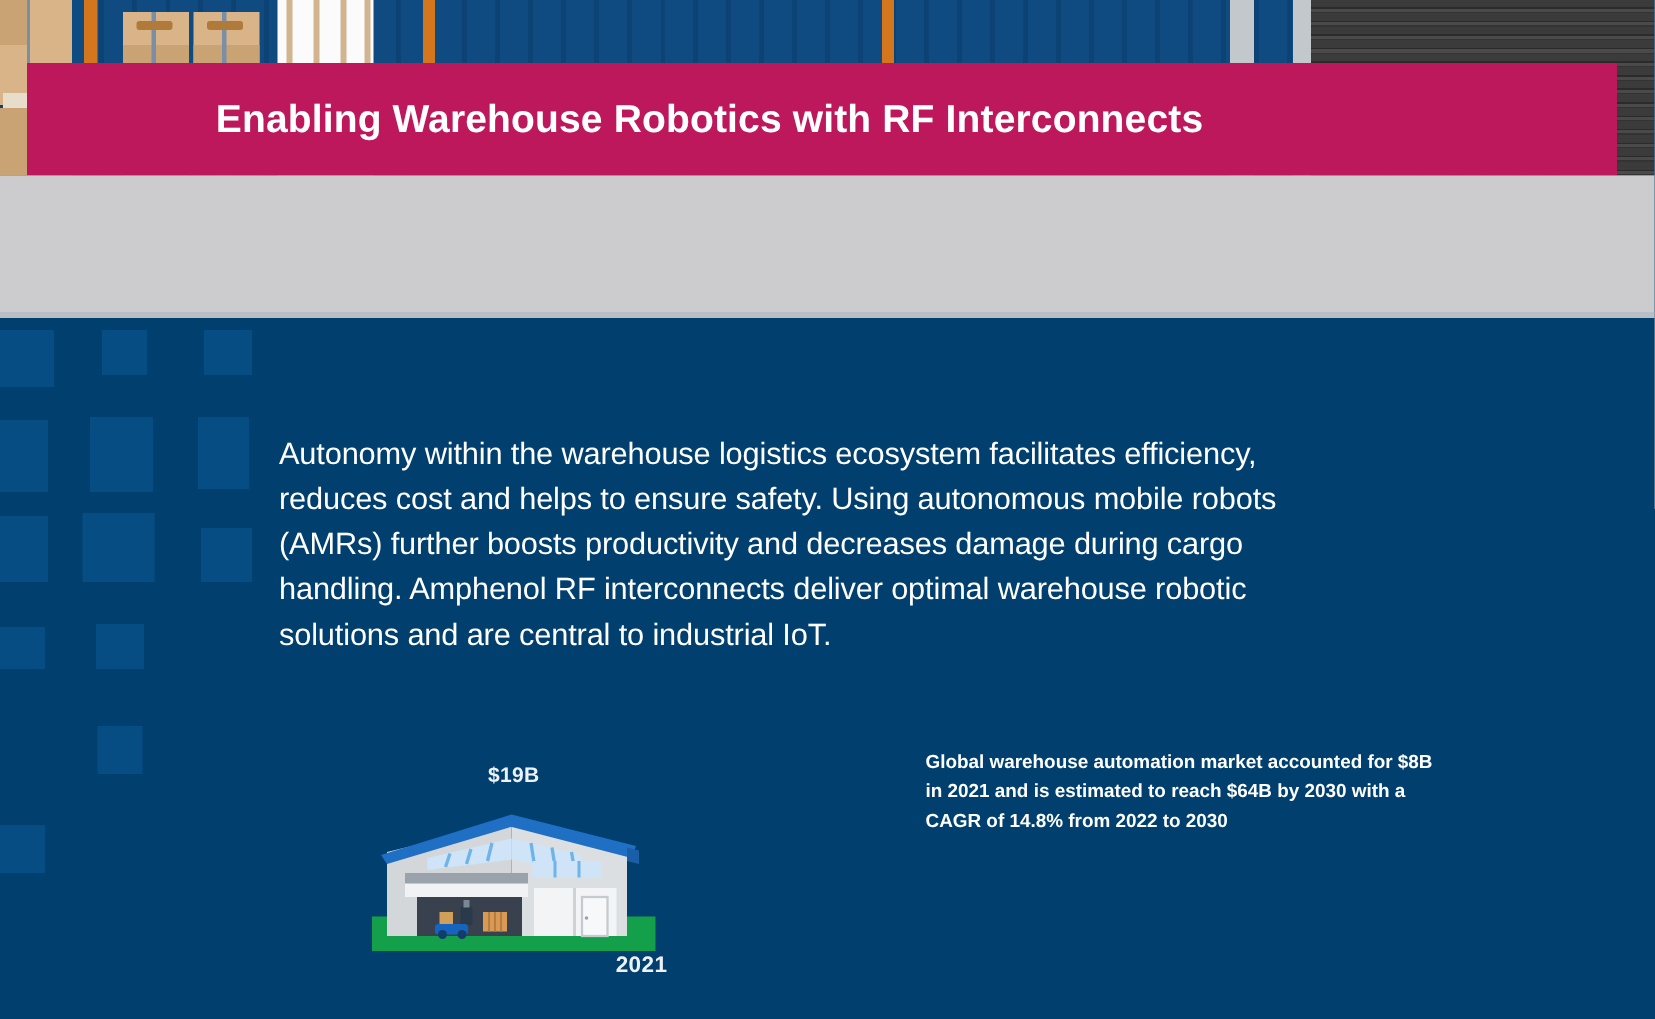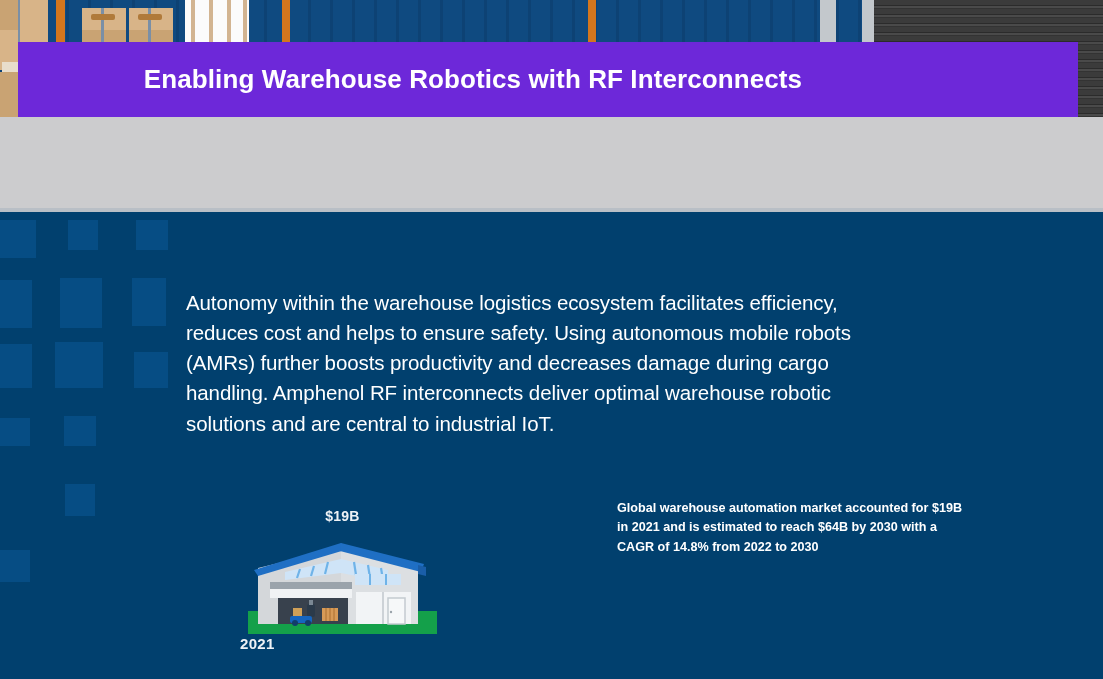--- a/index.html
+++ b/index.html
@@ -24,21 +24,21 @@
   .box-light{background:#e8ddcb;}
   .strap{position:absolute;background:#7a8fa6;}
   .strap-h{position:absolute;background:#b07a3a;border-radius:2px;}
   .pillar{position:absolute;background:#d4761d;}
   .pillar-gray{position:absolute;background:#c3c8cc;}
   .white-pkg{position:absolute;background:#fbfbfb;}
   .shutter{position:absolute;background:
       repeating-linear-gradient(180deg,#3b3b3b 0 5px,#2b2b2b 5px 6px,#4a4a4a 6px 8px,#333 8px 9px);}
 
   
-  .titlebar{position:absolute;left:18px;top:42px;width:1060px;height:75px;background:#6d28d9;}
+  .titlebar{position:absolute;left:18px;top:42px;width:1060px;height:75px;background:#be185d;}
   .titlebar h1{
     margin:0;color:#ffffff;font-size:26px;font-weight:bold;
     line-height:75px;text-align:center;letter-spacing:.1px;
     font-family:"Liberation Sans",sans-serif;
     padding-left:0;padding-right:150px;
   }
 
   
   .gray-band{position:absolute;left:0;top:117px;width:1103px;height:95px;background:#ccccce;}
   .gray-rule{position:absolute;left:0;top:208px;width:1103px;height:4px;background:#b9bfc6;}
@@ -49,21 +49,21 @@
 
   
   .lead{position:absolute;left:186px;top:267px;width:725px;
     color:#ffffff;font-size:20.5px;line-height:30.3px;font-weight:400;
     font-family:"Liberation Sans",sans-serif;letter-spacing:-.1px;}
 
   
   .wh-wrap{position:absolute;left:240px;top:498px;width:205px;height:165px;}
   .wh-top-label{position:absolute;left:0;top:0;width:205px;text-align:center;
     color:#eef2f6;font-size:14px;font-weight:bold;letter-spacing:.2px;margin-top:10px;}
-  .wh-bot-label{position:absolute;left:0;top:137px;width:205px;text-align:left;
+  .wh-bot-label{position:absolute;left:0;top:137px;width:205px;text-align:right;
     color:#eef2f6;font-size:15px;font-weight:bold;letter-spacing:.3px;}
   .wh-svg{position:absolute;left:0;top:26px;}
 
   
   .stat{position:absolute;left:617px;top:499px;width:352px;
     color:#ffffff;font-size:12.6px;line-height:19.4px;font-weight:bold;
     font-family:"Liberation Sans",sans-serif;}
   .attrib{position:absolute;left:617px;top:585px;width:352px;
     color:#ffffff;font-size:11.4px;font-weight:bold;
     font-family:"Liberation Sans",sans-serif;}
@@ -190,15 +190,15 @@
         <line x1="146" y1="50" x2="146" y2="61"></line>
       </g>
 
       <rect x="148" y="74" width="17" height="26" fill="#f6f8f9" stroke="#c4cad0" stroke-width="1.5"></rect>
       <circle cx="151" cy="88" r="1.2" fill="#9aa3ab"></circle>
     </svg>
 
     <div class="wh-bot-label">2021</div>
   </div>
 
-  <div class="stat">Global warehouse automation market accounted for $19B in 2021 and is estimated to reach $64B by 2030 with a CAGR of 14.8% from 2022 to 2030</div>
+  <div class="stat">Global warehouse automation market accounted for $8B in 2021 and is estimated to reach $64B by 2030 with a CAGR of 14.8% from 2022 to 2030</div>
 
 </div>
 
 </body></html>

